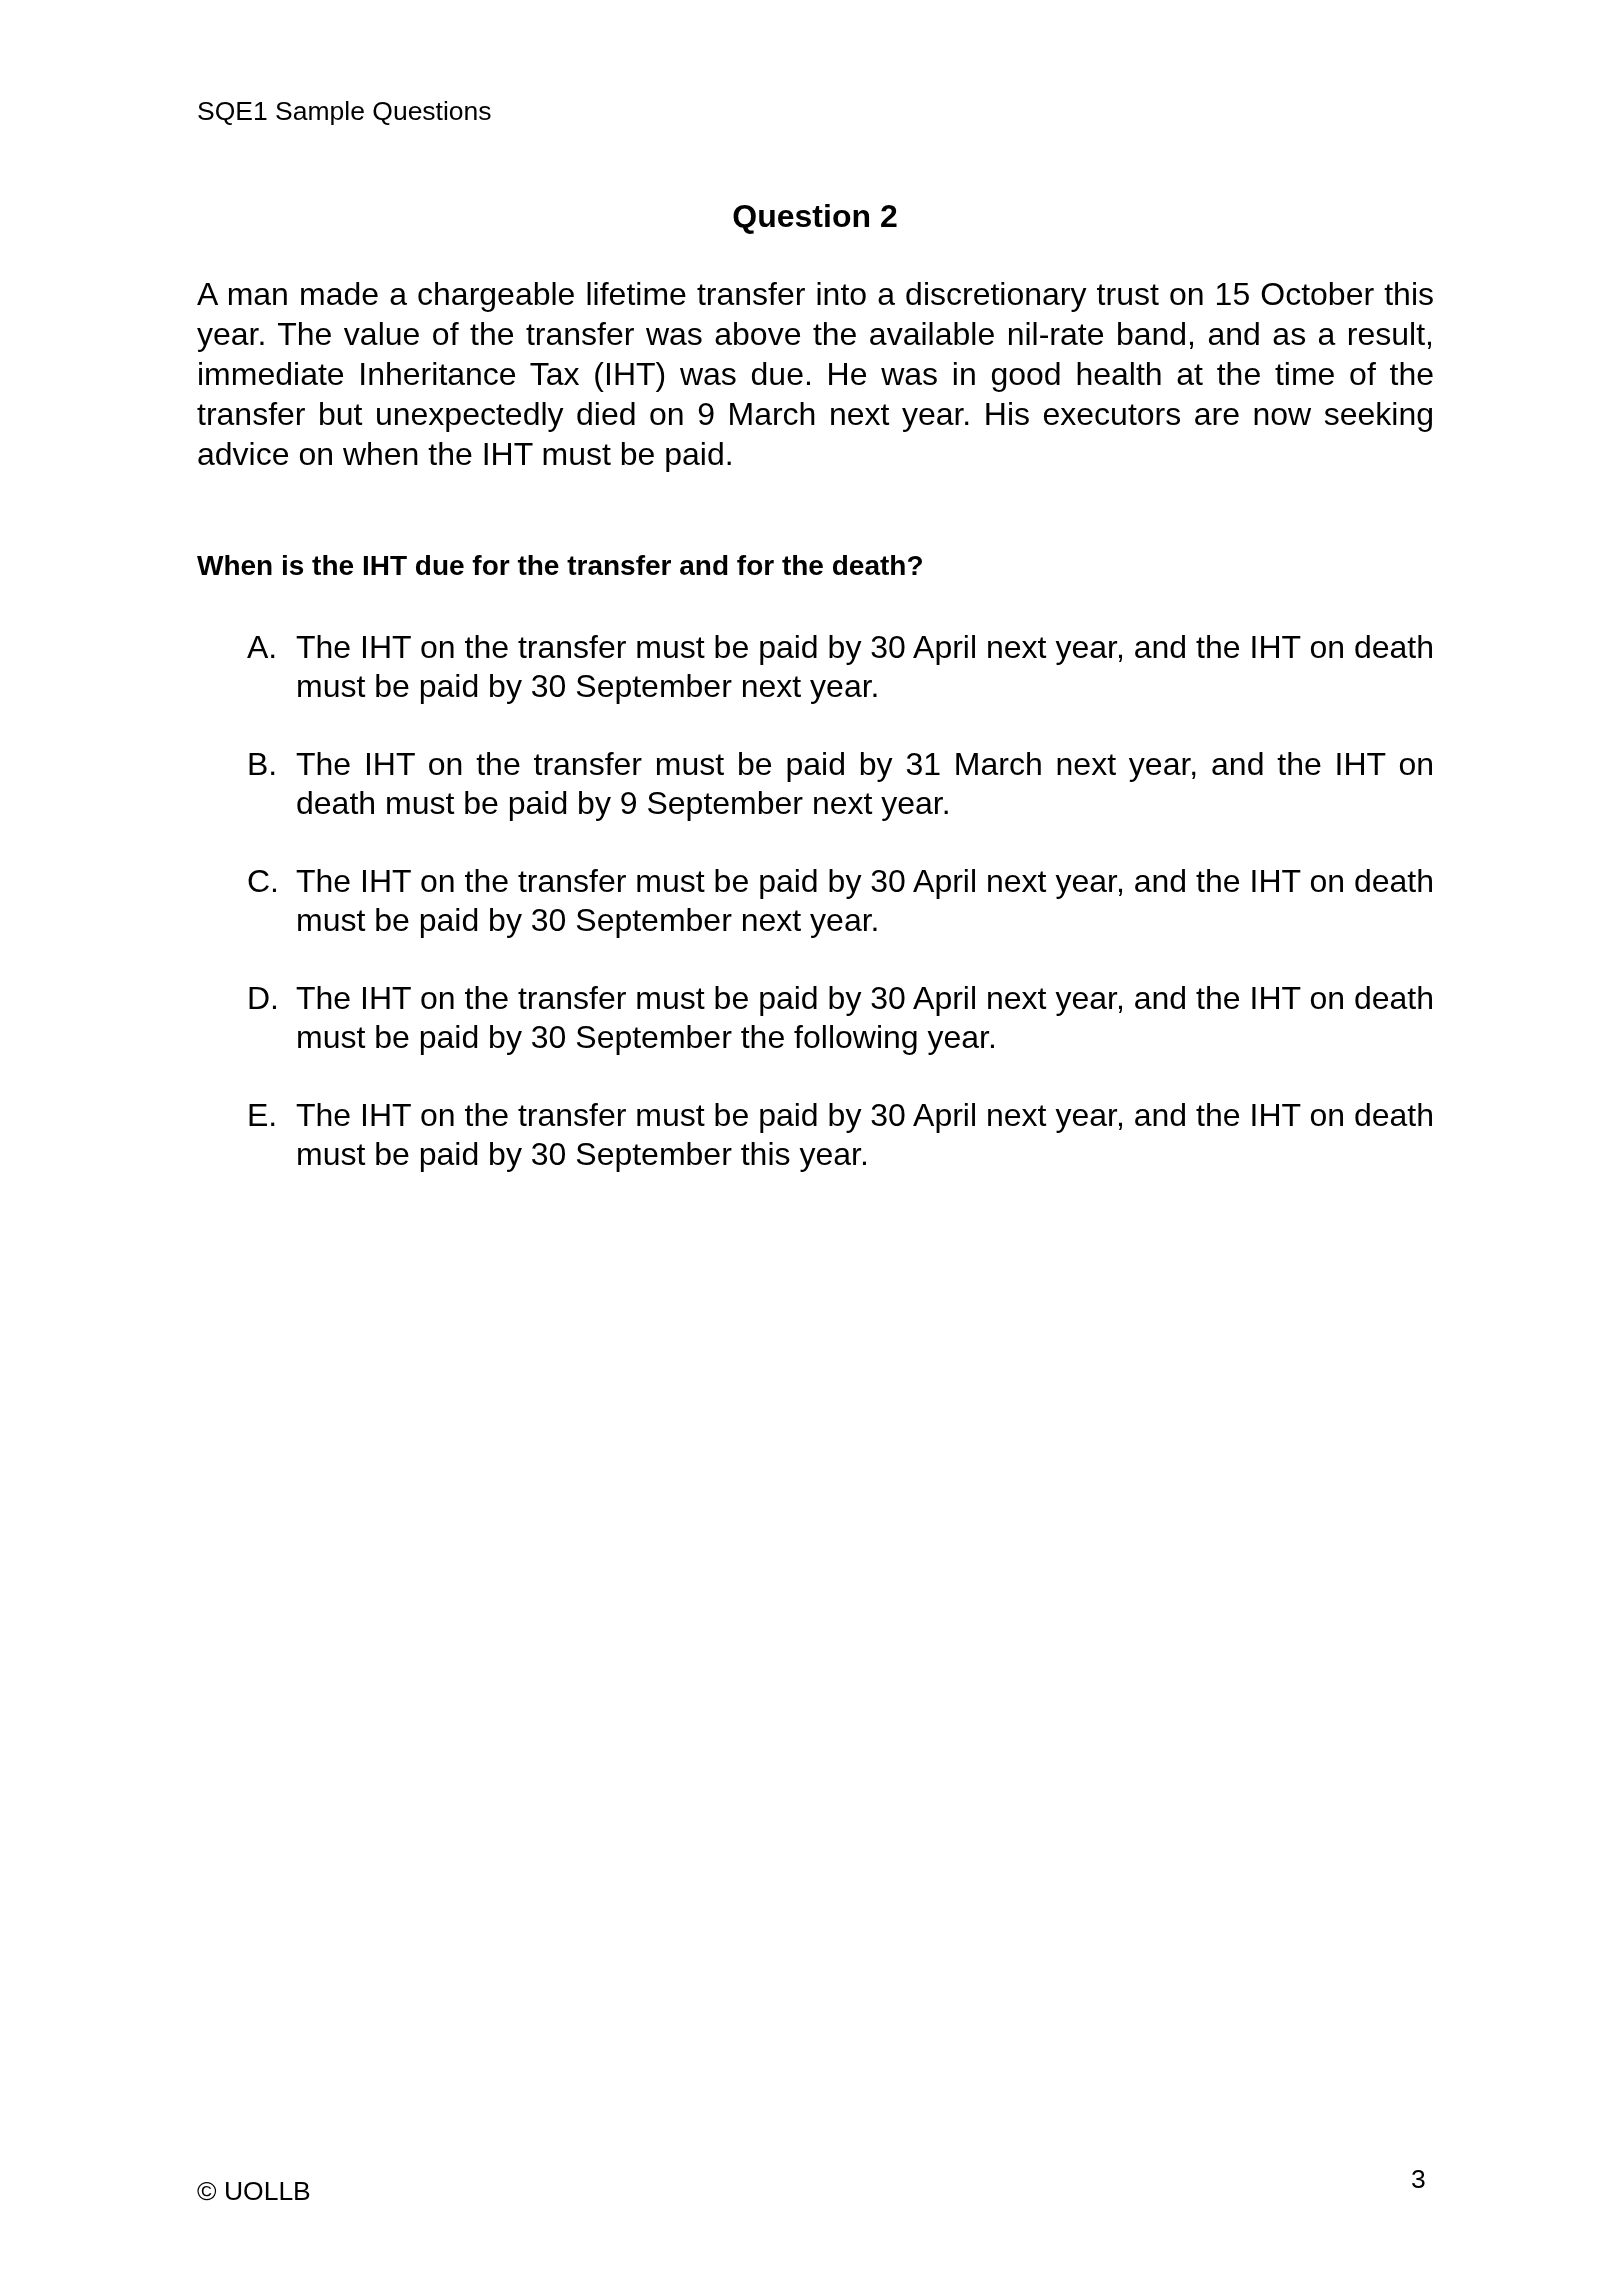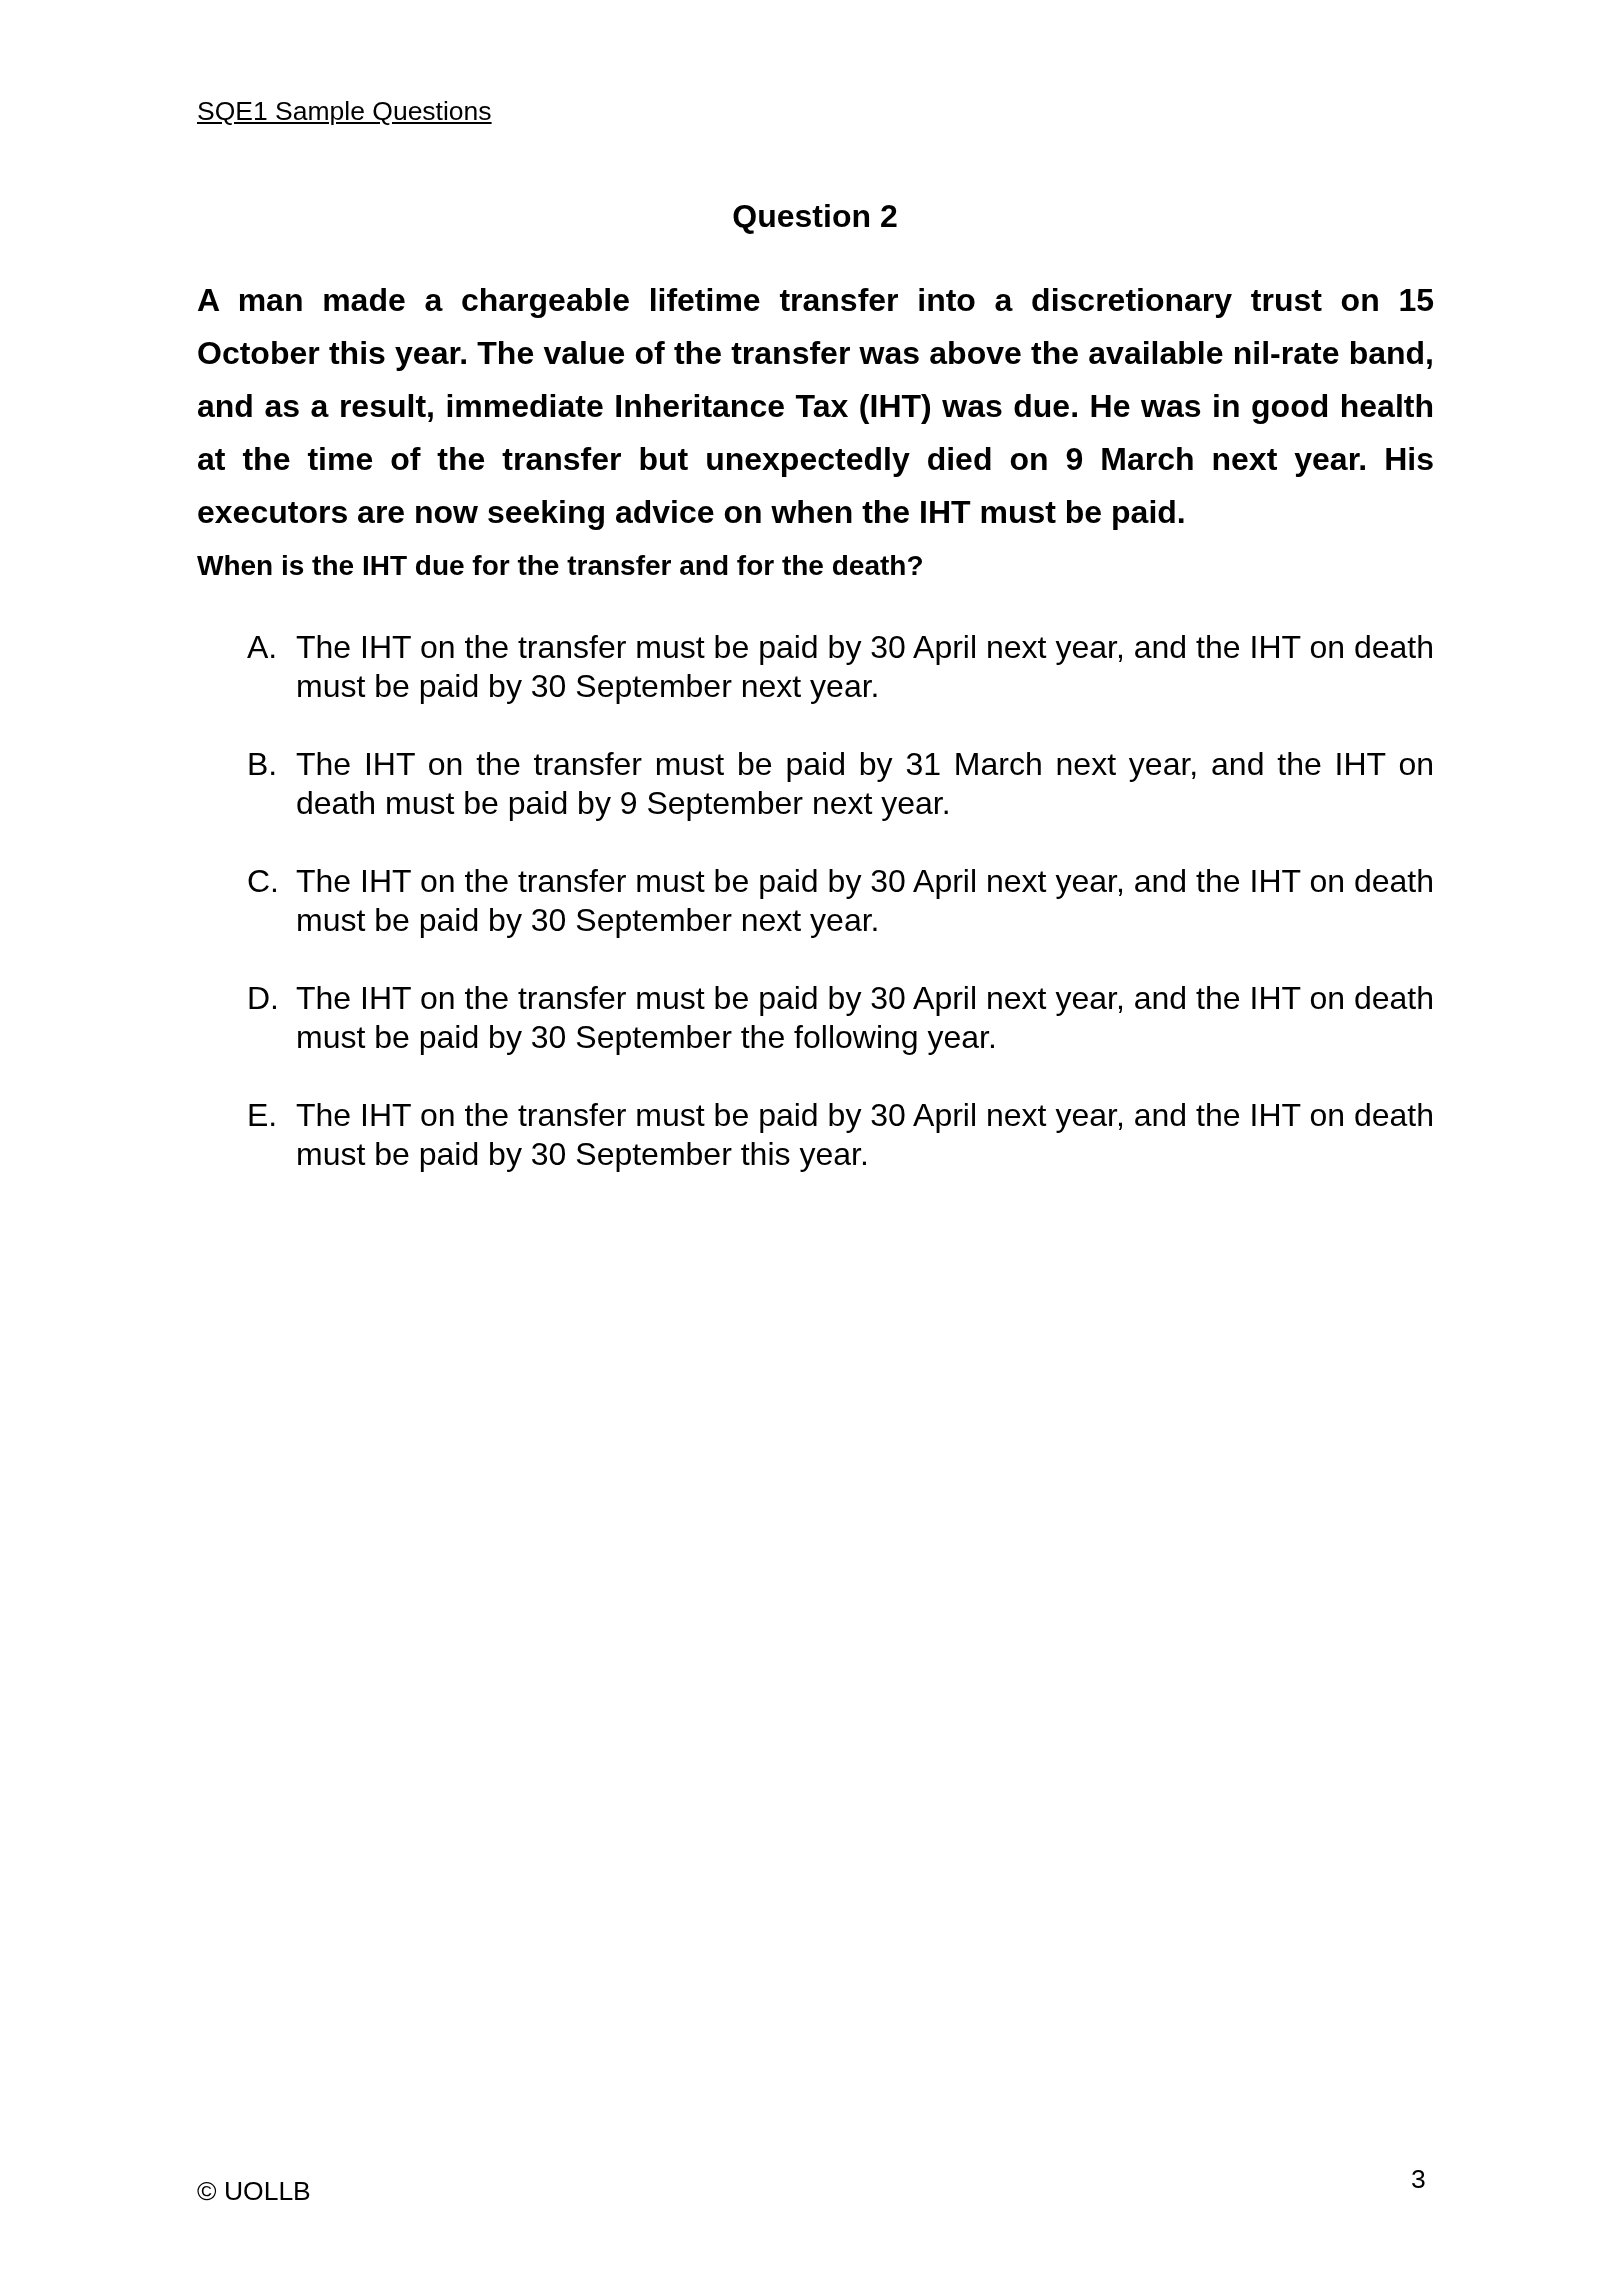--- a/index.html
+++ b/index.html
@@ -1,22 +1,22 @@
 <!DOCTYPE html>
 <html><head>
 <meta charset="utf-8">
 <style>
   html, body { margin: 0; padding: 0; background: #ffffff; }
   body { width: 1620px; height: 2293px; position: relative; overflow: hidden;
          font-family: "Liberation Sans", sans-serif; color: #000; }
-  .header { position: absolute; left: 197px; top: 96px; font-size: 26.5px; text-decoration: underline; }
+  .header { position: absolute; left: 197px; top: 96px; font-size: 26.5px; }
   .title { position: absolute; left: 0; width: 1630px; top: 198px; text-align: center;
            font-size: 32px; font-weight: bold; }
   .stem { position: absolute; left: 197px; width: 1237px; top: 274px;
-          font-size: 32px; line-height: 53px; text-align: justify; font-weight: bold; }
+          font-size: 32px; line-height: 40px; text-align: justify; }
   .question { position: absolute; left: 197px; top: 550px; font-size: 28px; font-weight: bold; }
   .options { position: absolute; left: 197px; width: 1237px; top: 628px; margin: 0; padding: 0; list-style: none; }
   .option { position: relative; padding-left: 99px; font-size: 32px; line-height: 39px;
             text-align: justify; margin-bottom: 39px; }
   .option .letter { position: absolute; left: 50px; top: 0; }
   .footer-left { position: absolute; left: 197px; top: 2164px; font-size: 26.5px; margin-top: 12px; }
   .footer-right { position: absolute; left: 1411px; top: 2164px; font-size: 26.5px; }
 </style>
 </head>
 <body>

